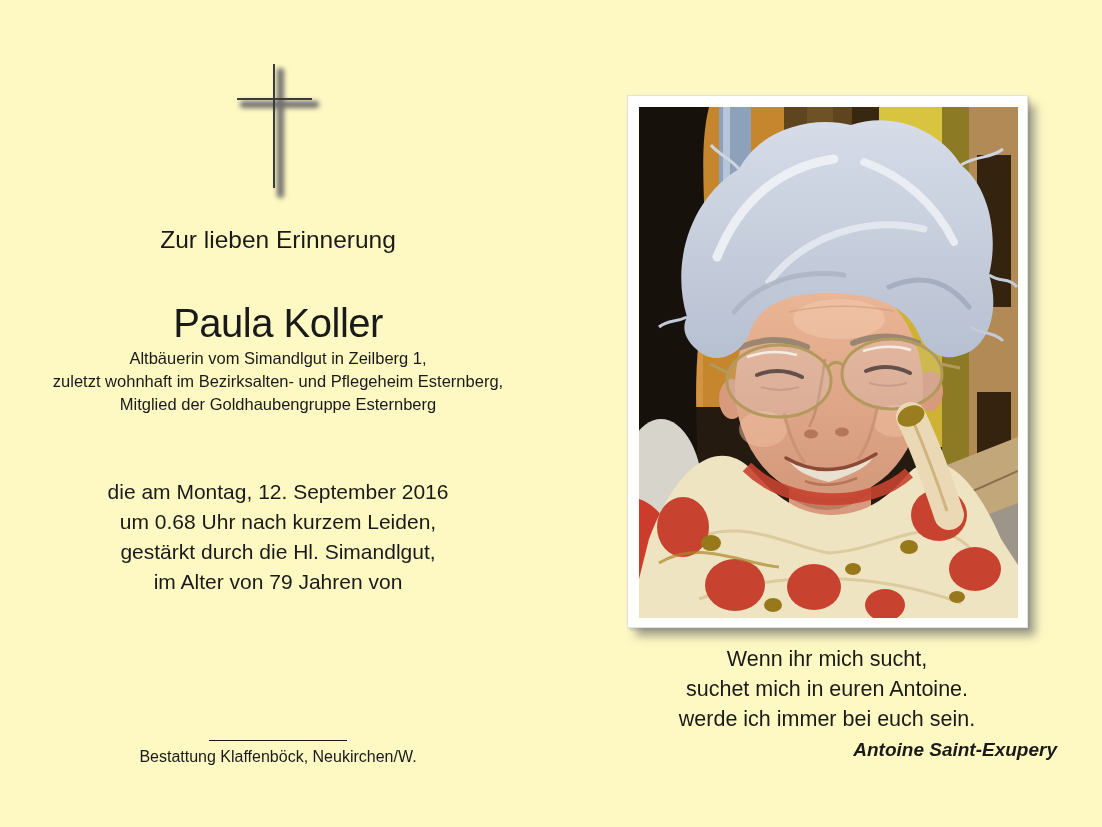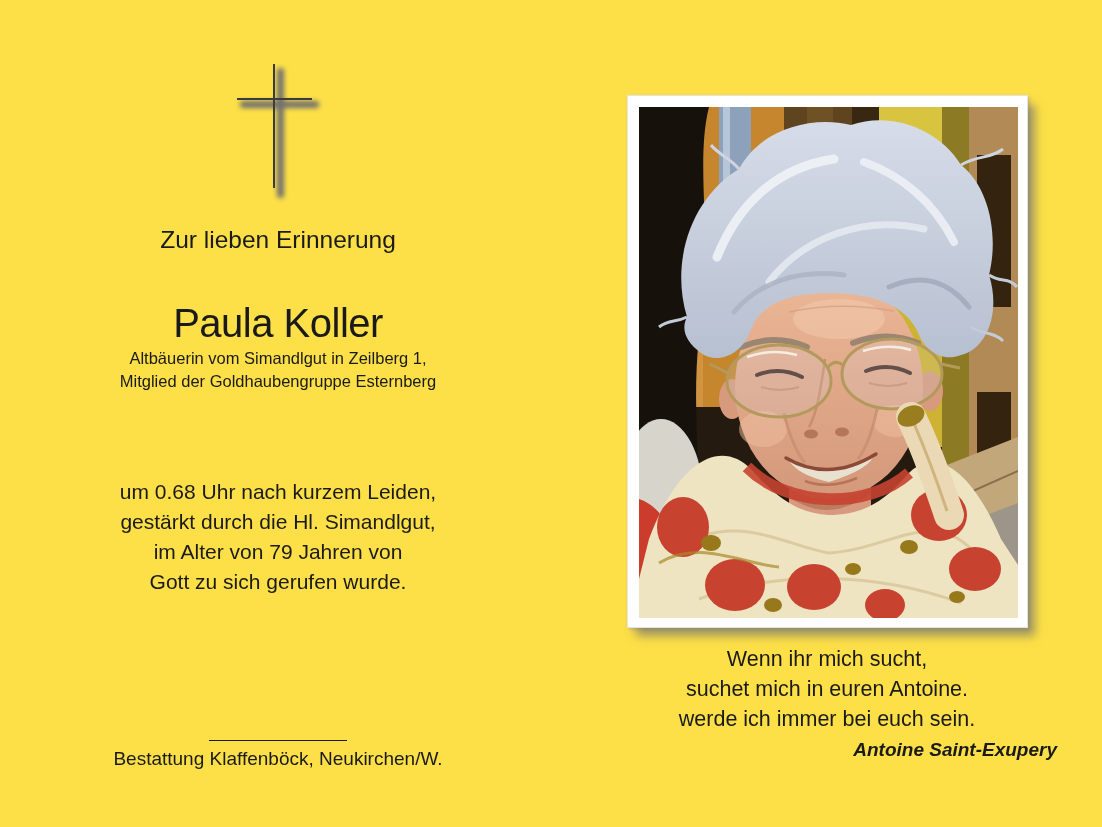--- a/index.html
+++ b/index.html
@@ -1,39 +1,39 @@
 <!DOCTYPE html>
 <html><head>
 <meta charset="utf-8">
 <style>
   * { margin:0; padding:0; box-sizing:border-box; }
   html,body { background:#ffffff; }
   .page {
-    position:relative; width:1102px; height:827px; background:#fde047;
+    position:relative; width:1102px; height:827px; background:#fef9c3;
     font-family:"Liberation Sans", sans-serif; color:#1a1a1a; overflow:hidden;
   }
 
   
   .left-col { position:absolute; left:0; top:0; width:556px; height:827px; }
 
   .cross { position:absolute; left:236px; top:64px; width:86px; height:140px; }
   .cross .shadow-v { position:absolute; left:41px; top:4px; width:7px; height:130px; background:#6f6f6f; filter:blur(2.6px); border-radius:3px; }
   .cross .shadow-h { position:absolute; left:4px; top:37px; width:79px; height:7px; background:#6f6f6f; filter:blur(2.6px); border-radius:3px; }
   .cross .line-v { position:absolute; left:37px; top:0; width:1.6px; height:124px; background:#3c3c3c; }
   .cross .line-h { position:absolute; left:1px; top:34px; width:75px; height:1.6px; background:#3c3c3c; }
 
   .memorial-line { position:absolute; left:0; top:226px; width:556px; text-align:center; font-size:24.5px; }
   .preposition   { position:absolute; left:0; top:267px; width:556px; text-align:center; font-size:24.5px; }
   .deceased-name { position:absolute; left:0; top:301px; width:556px; text-align:center; font-size:40px; font-weight:400; letter-spacing:-0.5px; }
   .subtitle      { position:absolute; left:0; top:347px; width:556px; text-align:center; font-size:16.5px; line-height:23px; }
   .death-notice  { position:absolute; left:0; top:477px; width:556px; text-align:center; font-size:21px; line-height:30px; }
 
   .signature-area { position:absolute; left:0; top:730px; width:556px; text-align:center; }
   .sig-line { display:inline-block; width:138px; border-top:1.6px solid #1a1a1a; margin-bottom:3px; }
-  .funeral-home { font-size:19px; }
+  .funeral-home { font-size:16px; }
 
   
   .photo-frame {
     position:absolute; left:627px; top:95px; width:401px; height:533px;
     background:#ffffff; padding:11px; border:1px solid #e3e3e3;
     box-shadow: 8px 9px 9px -1px rgba(110,110,110,0.65), 2px 2px 3px rgba(150,150,150,0.4);
   }
   .photo-frame svg { display:block; }
 
   .quote { position:absolute; left:597px; top:644px; width:460px; text-align:center; font-size:21.5px; line-height:30px; }
@@ -51,28 +51,29 @@
       <div class="shadow-h"></div>
       <div class="line-v"></div>
       <div class="line-h"></div>
     </div>
 
     <div class="memorial-line">Zur lieben Erinnerung</div>
     <div class="deceased-name">Paula Koller</div>
 
     <div class="subtitle">
       <div>Altbäuerin vom Simandlgut in Zeilberg 1,</div>
+      <div>zuletzt wohnhaft im Bezirksalten- und Pflegeheim Esternberg,</div>
       <div>Mitglied der Goldhaubengruppe Esternberg</div>
     </div>
 
     <div class="death-notice">
+      <div>die am Montag, 12. September 2016</div>
       <div>um 0.68 Uhr nach kurzem Leiden,</div>
       <div>gestärkt durch die Hl. Simandlgut,</div>
       <div>im Alter von 79 Jahren von</div>
-      <div>Gott zu sich gerufen wurde.</div>
     </div>
 
     <div class="signature-area">
       <div class="sig-line"></div>
       <div class="funeral-home">Bestattung Klaffenböck, Neukirchen/W.</div>
     </div>
   </div>
 
   <div class="photo-frame">
     <svg viewBox="0 0 379 511" width="379" height="511">

